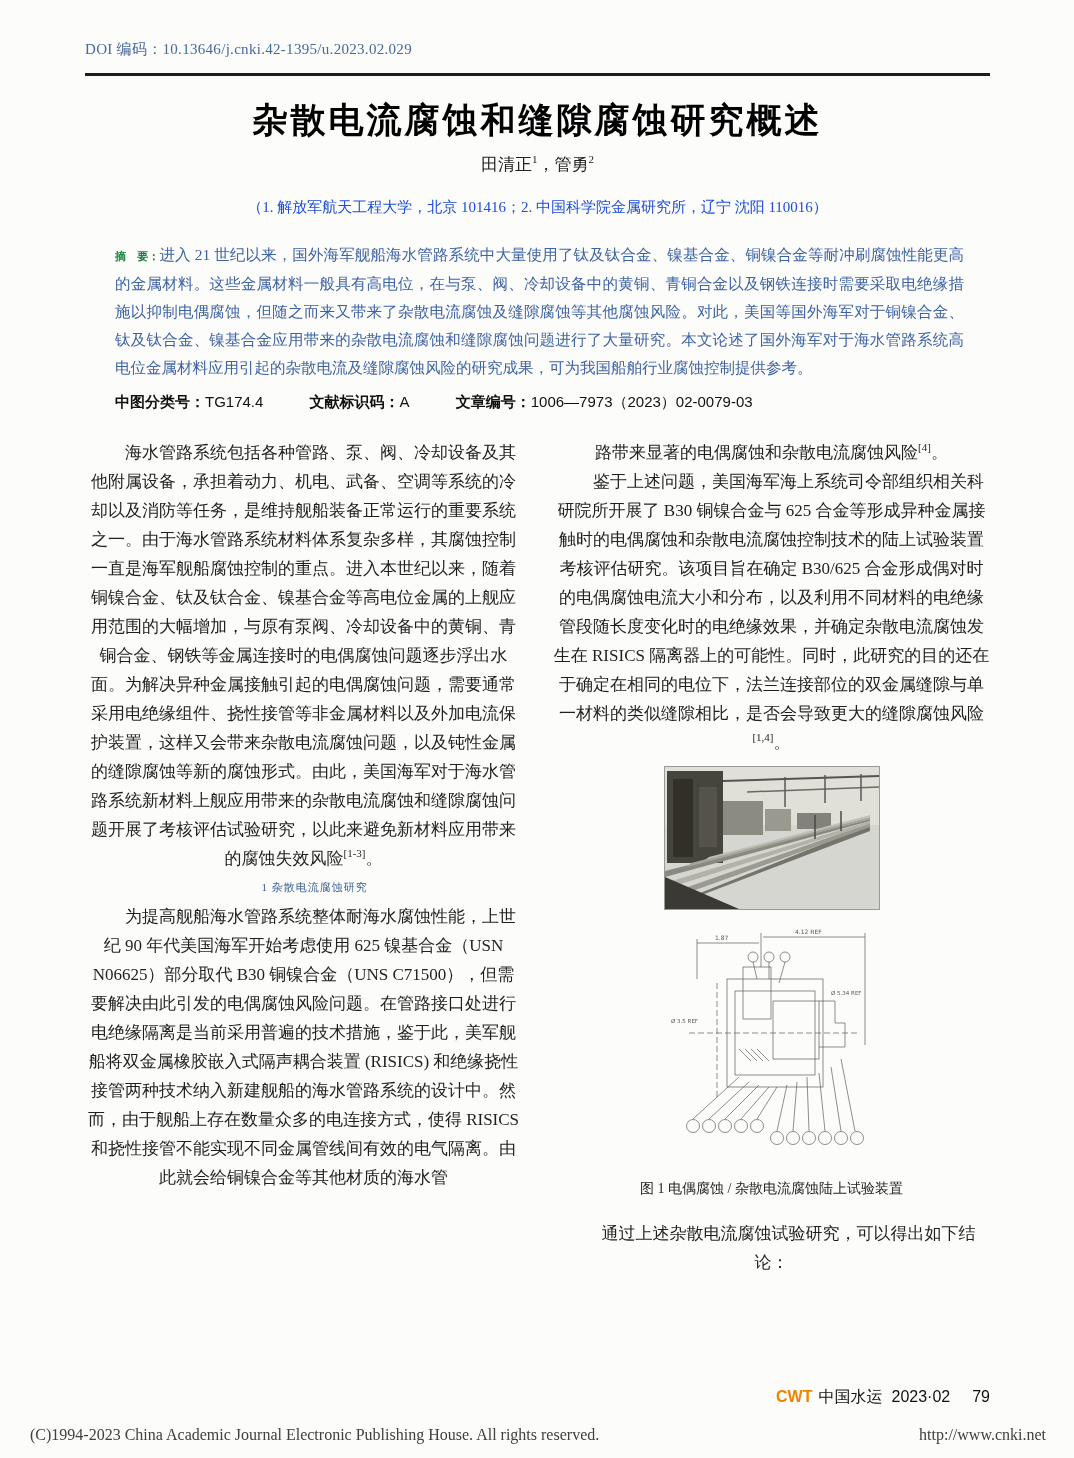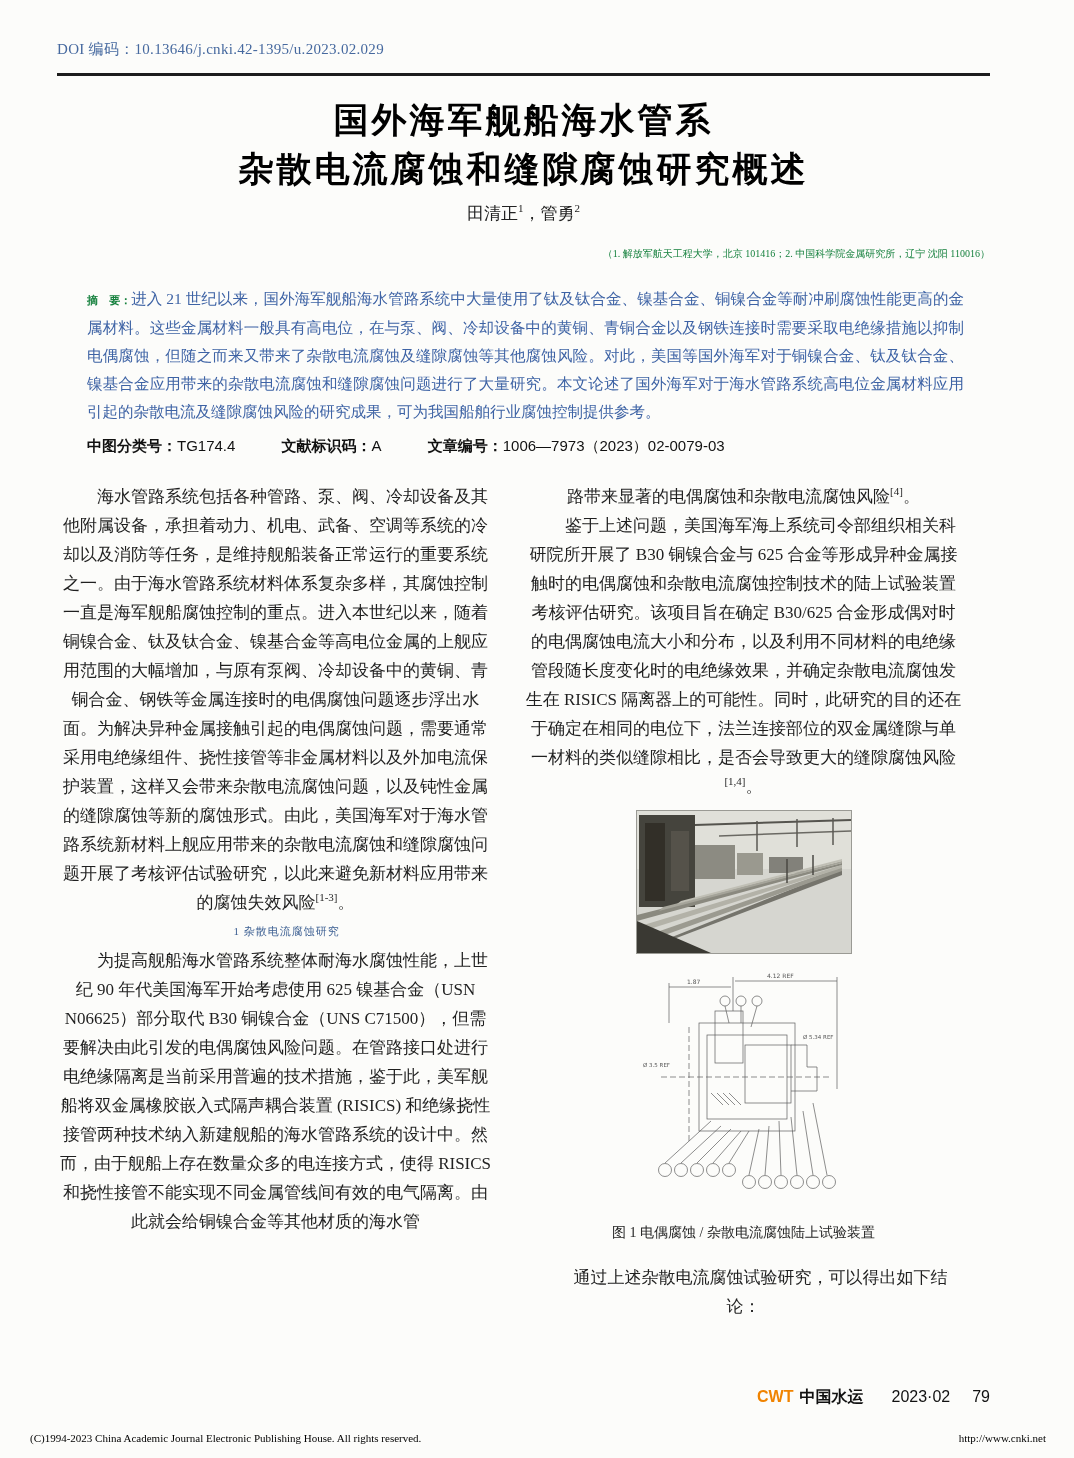--- a/index.html
+++ b/index.html
@@ -4,32 +4,32 @@
 <style>
   html,body{margin:0;padding:0;background:#e9e9e7;}
   .page{
     position:relative;
     width:1074px;height:1458px;
     margin:0 auto;
     background:#fcfcfa;
     font-family:"Liberation Serif", serif;
     color:#1c1c1c;
     box-sizing:border-box;
-    padding:40px 84px 0 57px;
+    padding:40px 84px 0 85px;
     overflow:hidden;
   }
   .doi-line{font-size:15px;color:#46699f;letter-spacing:.3px;}
   .top-rule{border:none;border-top:3px solid #1d1d1d;margin:14px 0 0 0;}
   .title{
     text-align:center;font-size:35px;font-weight:700;line-height:1.40;
     margin-top:20px;letter-spacing:3px;color:#000;
   }
   .authors{text-align:center;margin-top:8px;font-size:17px;color:#222;}
   .authors sup{font-size:11px;}
-  .affil{text-align:right;margin-top:22px;font-size:10px;color:#15803d;}
+  .affil{text-align:center;margin-top:22px;font-size:15px;color:#1d4ed8;}
   .abstract{
     margin:24px 26px 0 30px;font-size:15.5px;line-height:28px;
     text-align:justify;color:#3e63a5;
   }
   .abstract b{color:#15803d;font-family:"Liberation Sans", sans-serif;font-size:11px;}
   .kw-line{margin:4px 26px 0 30px;font-size:15.5px;line-height:28px;color:#3e63a5;}
   .kw-line b{color:#111;font-family:"Liberation Sans", sans-serif;font-size:15px;}
   .meta-line{margin:6px 26px 0 30px;font-size:15px;font-family:"Liberation Sans", sans-serif;color:#111;line-height:28px;}
   .meta-line .grp{margin-right:42px;white-space:nowrap;}
   .meta-line b{font-weight:700;}
@@ -43,39 +43,38 @@
   }
   .figwrap{text-align:center;margin-top:9px;}
   .photo-frame{display:inline-block;border:1px solid #9a9a94;line-height:0;}
   .figcaption{text-align:center;font-size:14px;margin-top:8px;color:#222;text-indent:0 !important;}
   .after-fig{margin-top:16px !important;}
   .footer-line{
     position:absolute;right:84px;bottom:50px;font-size:16px;color:#111;
     font-family:"Liberation Sans", sans-serif;
   }
   .footer-line .abbr{color:#f08300;font-weight:700;margin-right:6px;}
-  .footer-line .journal{font-weight:700;margin-right:28px;}
+  .footer-line .journal{font-weight:400;margin-right:9px;}
   .footer-line .issue{margin-right:22px;}
   .copyright-row{
     position:absolute;left:30px;right:28px;bottom:14px;
     display:flex;justify-content:space-between;
-    color:#000000;font-size:11px;font-family:"Liberation Serif", serif;
+    color:#404040;font-size:16px;font-family:"Liberation Serif", serif;
   }
   svg text{font-family:"DejaVu Sans", sans-serif;}
 </style>
 </head>
 <body>
 
 <div class="page">
 
   <div class="doi-line">DOI 编码：10.13646/j.cnki.42-1395/u.2023.02.029</div>
   <hr class="top-rule">
 
   <div class="title">
-    <div>国外海军舰船海水管系</div>
     <div>杂散电流腐蚀和缝隙腐蚀研究概述</div>
   </div>
 
   <div class="authors">
     <span>田清正</span><sup>1</sup><span>，</span><span>管勇</span><sup>2</sup>
   </div>
 
   <div class="affil">（1. 解放军航天工程大学，北京 101416；2. 中国科学院金属研究所，辽宁 沈阳 110016）</div>
 
   <p class="abstract"><b>摘　要：</b><span>进入 21 世纪以来，国外海军舰船海水管路系统中大量使用了钛及钛合金、镍基合金、铜镍合金等耐冲刷腐蚀性能更高的金属材料。这些金属材料一般具有高电位，在与泵、阀、冷却设备中的黄铜、青铜合金以及钢铁连接时需要采取电绝缘措施以抑制电偶腐蚀，但随之而来又带来了杂散电流腐蚀及缝隙腐蚀等其他腐蚀风险。对此，美国等国外海军对于铜镍合金、钛及钛合金、镍基合金应用带来的杂散电流腐蚀和缝隙腐蚀问题进行了大量研究。本文论述了国外海军对于海水管路系统高电位金属材料应用引起的杂散电流及缝隙腐蚀风险的研究成果，可为我国船舶行业腐蚀控制提供参考。</span></p>

